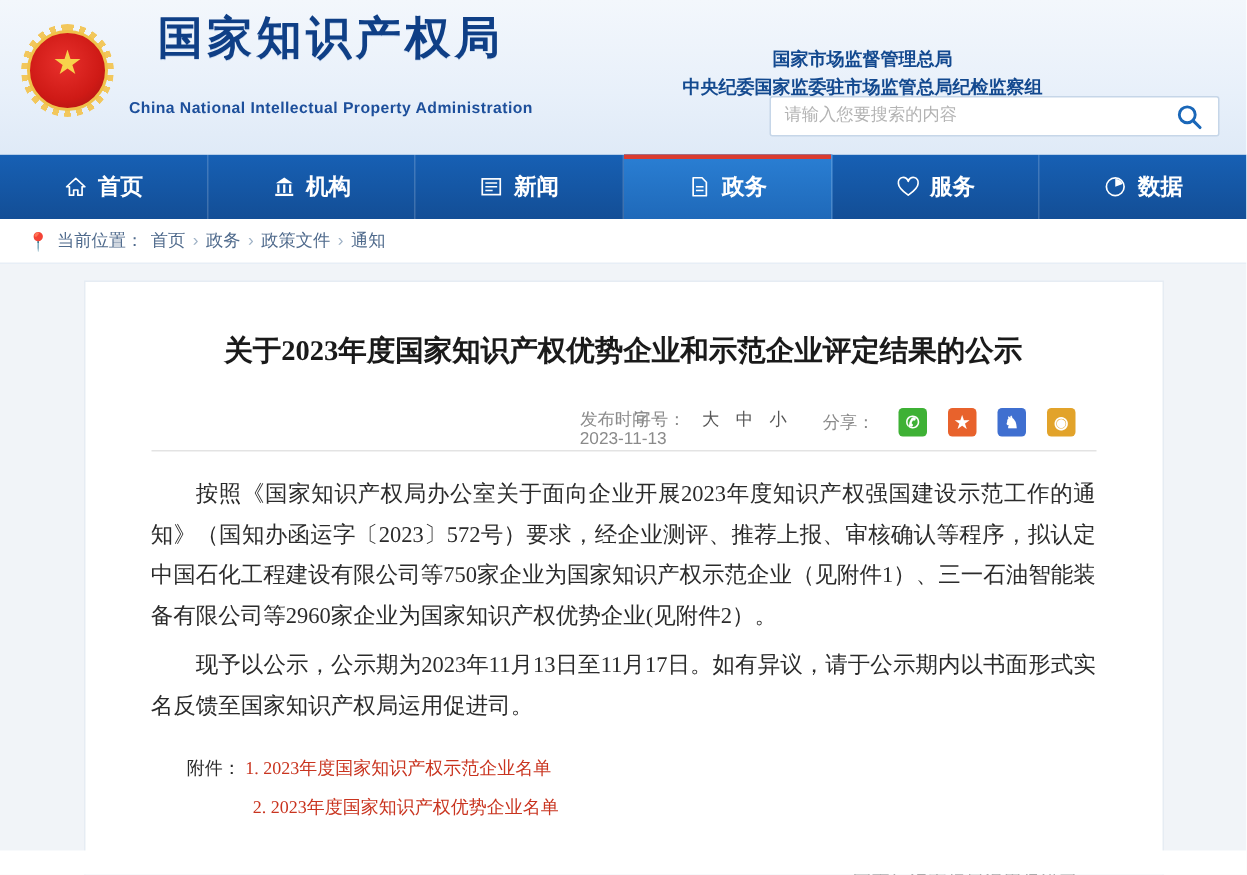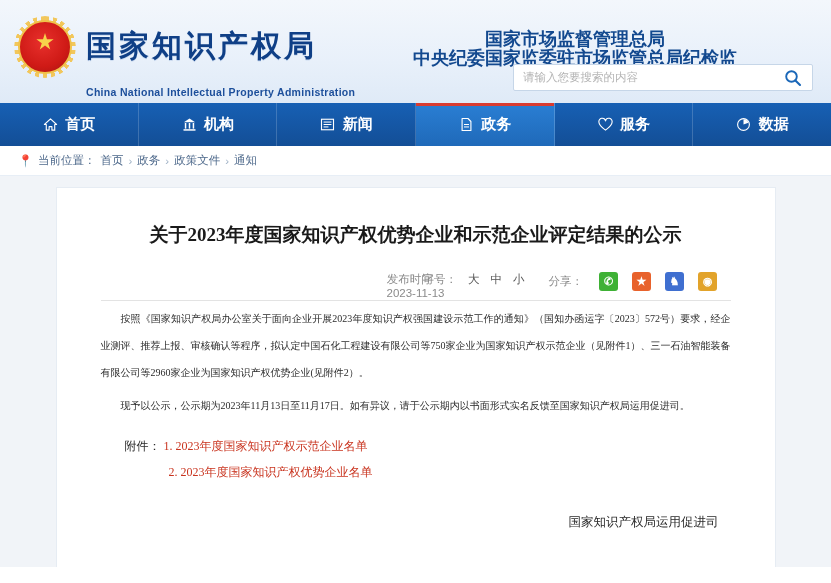--- a/index.html
+++ b/index.html
@@ -37,41 +37,41 @@
       repeating-conic-gradient(#f2c75c 0deg 8deg, rgba(0,0,0,0) 8deg 16deg);
     -webkit-mask: radial-gradient(circle, transparent 0 22px, #000 22px 31px);
             mask: radial-gradient(circle, transparent 0 22px, #000 22px 31px);
   }
   .emblem .star {
     position:absolute; left:22px; top:17px; width:18px; height:18px;
     background:#f7d24b;
     clip-path: polygon(50% 0%, 61% 35%, 98% 35%, 68% 57%, 79% 91%, 50% 70%, 21% 91%, 32% 57%, 2% 35%, 39% 35%);
   }
 
-  .title-block { position:absolute; left:86px; top:28px; }
+  .title-block { position:absolute; left:86px; top:8px;text-align:center; }
   .title-cn {
     font-size: 30px; font-weight: bold; color:#0f3f86; letter-spacing:3px;
     line-height: 36px;
     text-shadow: 0 1px 0 #cddcf0;
   }
   .title-en {
     font-size: 10.5px; color:#1d4f9b; letter-spacing:0.3px; margin-top:22px;
     font-weight: bold;
   }
 
   .toplinks {
     position:absolute; right:18px; top:12px;
     font-size: 11px; color:#5d7ba3;
   }
   .toplinks span { padding: 0 8px; }
   .toplinks .sep { color:#b8c9dd; padding:0; }
 
   .org-lines {
     position:absolute; left:410px; top:30px; width:330px;
-    text-align:center; color:#13498f; font-size:18px; line-height:19px;
+    text-align:center; color:#13498f; font-size:12px; line-height:19px;
     font-weight: bold;
   }
 
   .searchbox {
     position:absolute; right:18px; top:64px;
     width: 300px; height:27px;
     background:#ffffff; border:1px solid #c6d6e8; border-radius:2px;
     display:flex; align-items:center;
   }
   .searchbox input {
@@ -153,23 +153,23 @@
   }
   .meta .share .lbl { color:#8a8a8a; margin-right:2px; }
   .sicon {
     width:19px; height:19px; border-radius:3px; display:flex;
     align-items:center; justify-content:center; color:#fff; font-size:11px;
     cursor:pointer; font-weight:bold;
   }
   .divider { border-top:1px solid #e3e3e3; margin-top:4px; }
 
   .body-text {
-    font-size: 10px; color:#2b2b2b; line-height: 27px;
+    font-size: 15px; color:#2b2b2b; line-height: 27px;
     font-family: "Liberation Serif", serif;
-    margin-top: 4px;
+    margin-top: 16px;
   }
   .body-text p { text-indent: 2em; text-align: justify; }
   .body-text p + p { margin-top: 6px; }
 
   .attach { margin-top: 14px; font-size:12px; line-height:26px; font-family:"Liberation Serif", serif; }
   .attach .lbl { color:#2b2b2b; margin-left: 2em; }
   .attach a { color:#c9341f; text-decoration:none; }
   .attach .row2 { margin-left: calc(2em + 44px); }
 
   .signoff {

